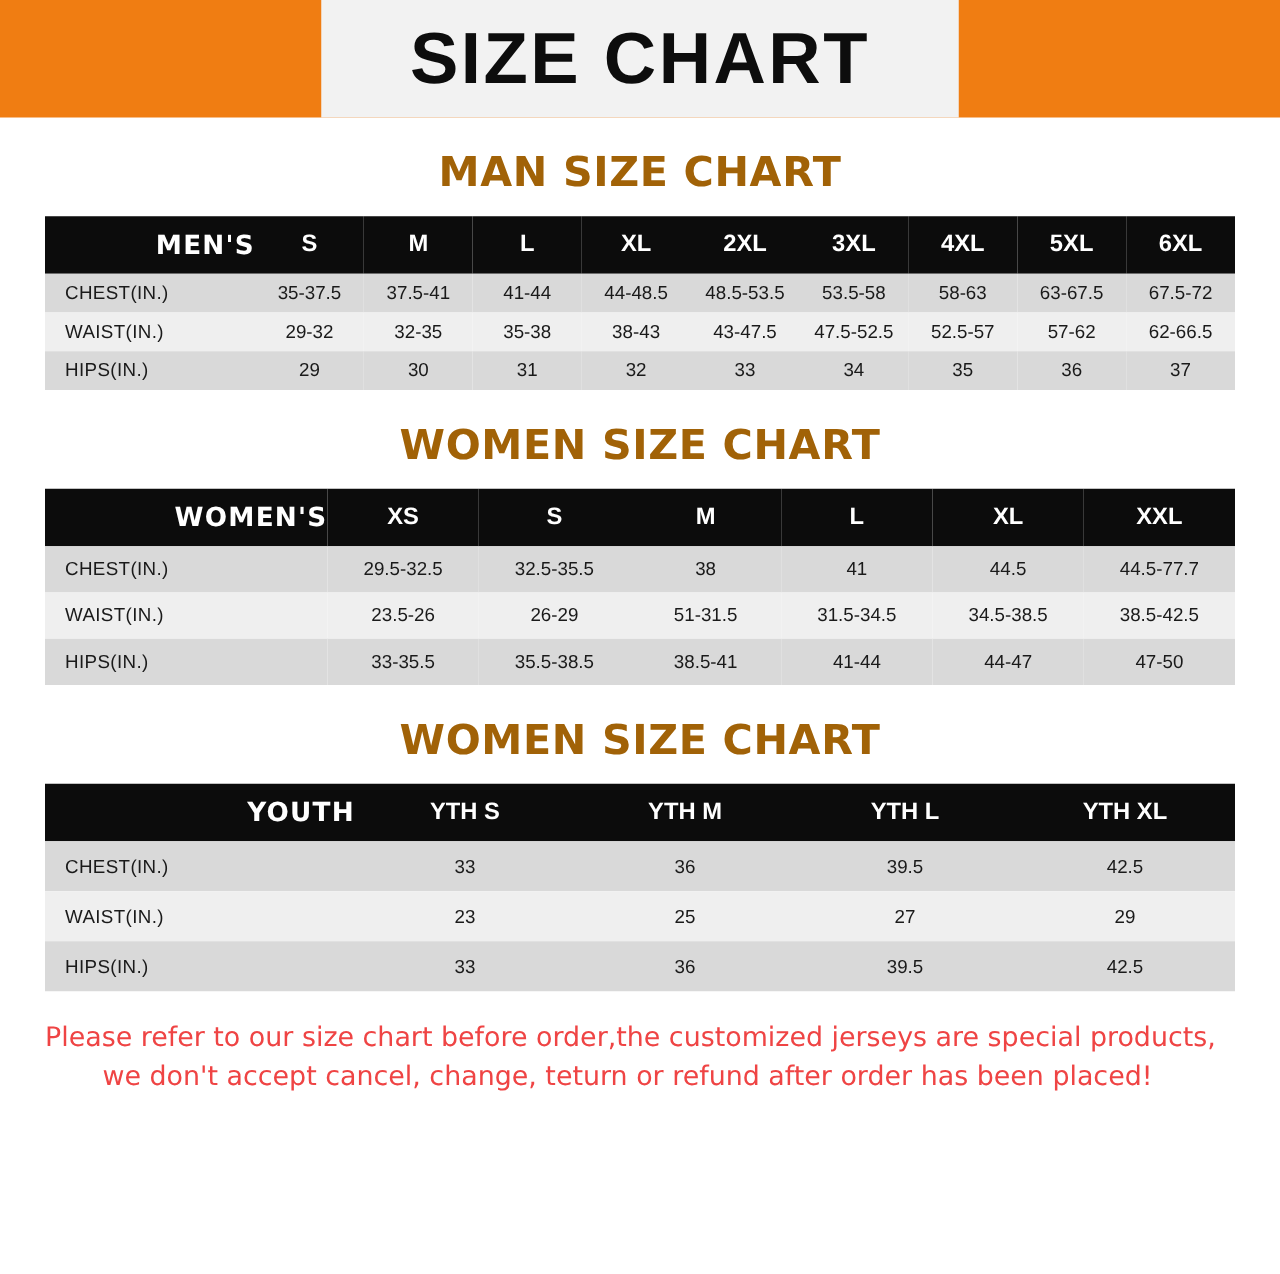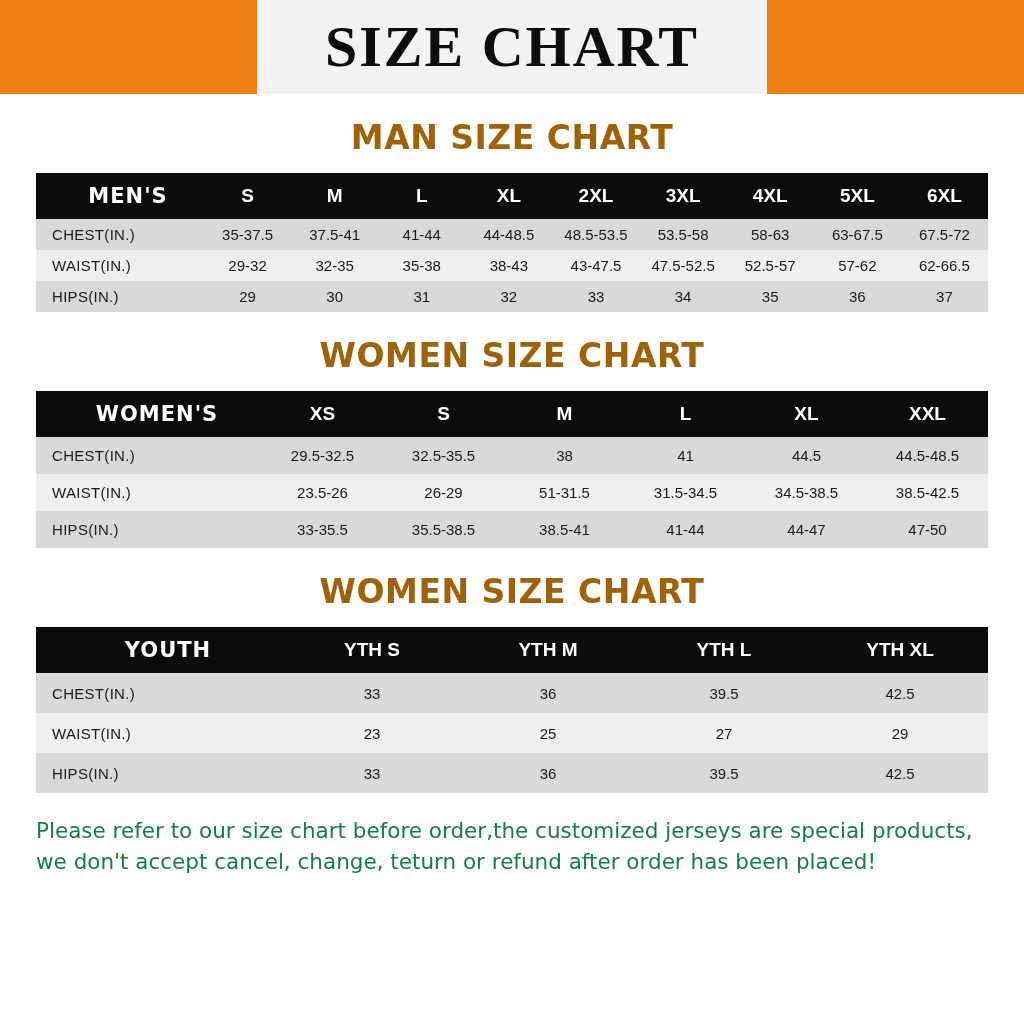--- a/index.html
+++ b/index.html
@@ -35,21 +35,21 @@
     left: 50%;
     transform: translateX(-50%);
     top: 0;
     width: 510px;
     height: 94px;
     background: #f2f2f2;
   }
   .banner-title {
     position: relative;
     z-index: 2;
-    font-family: Liberation Serif, serif;
+    font-family: Liberation Sans, sans-serif;
     font-weight: bold;
     font-size: 58px;
     letter-spacing: 2px;
     color: #0d0d0d;
     line-height: 94px;
   }
 
   
   .section {
     padding: 0 36px;
@@ -79,21 +79,21 @@
     font-family: "Liberation Sans", sans-serif;
   }
   table.chart thead th {
     background: #0c0c0c;
     color: #ffffff;
     height: 46px;
     font-size: 19px;
     font-weight: bold;
   }
   table.chart thead th.corner {
-    text-align: center;
+    text-align: right;
     padding-left: 16px;
     font-family: "DejaVu Sans", sans-serif;
     font-size: 21px;
     letter-spacing: 1px;
   }
   table.chart tbody td.rowlabel {
     text-align: left;
     padding-left: 16px;
     font-size: 15px;
     letter-spacing: 0.3px;
@@ -117,22 +117,22 @@
   .youth thead th { font-size: 20px; }
   .youth td { font-size: 16px; }
   .youth tbody td { height: 40px; }
   .women tbody td { height: 37px; }
   .men tbody td { height: 31px; }
   .youth thead th, .women thead th { height: 54px; }
 
   
   .note {
     margin: 22px 56px 0 36px;
-    text-align: left;
-    color: #15803d;
+    text-align: center;
+    color: #ef4444;
     font-family: "DejaVu Sans", sans-serif;
     font-size: 21.5px;
     line-height: 1.45;
   }
   .note div { white-space: nowrap; }
 </style>
 </head>
 <body>
 
 <div class="page">
@@ -215,21 +215,21 @@
         </tr>
       </thead>
       <tbody>
         <tr class="r0">
           <td class="rowlabel">CHEST(IN.)</td>
           <td>29.5-32.5</td>
           <td>32.5-35.5</td>
           <td>38</td>
           <td>41</td>
           <td>44.5</td>
-          <td>44.5-48.5</td>
+          <td>44.5-77.7</td>
         </tr>
         <tr class="r1">
           <td class="rowlabel">WAIST(IN.)</td>
           <td>23.5-26</td>
           <td>26-29</td>
           <td>51-31.5</td>
           <td>31.5-34.5</td>
           <td>34.5-38.5</td>
           <td>38.5-42.5</td>
         </tr>

